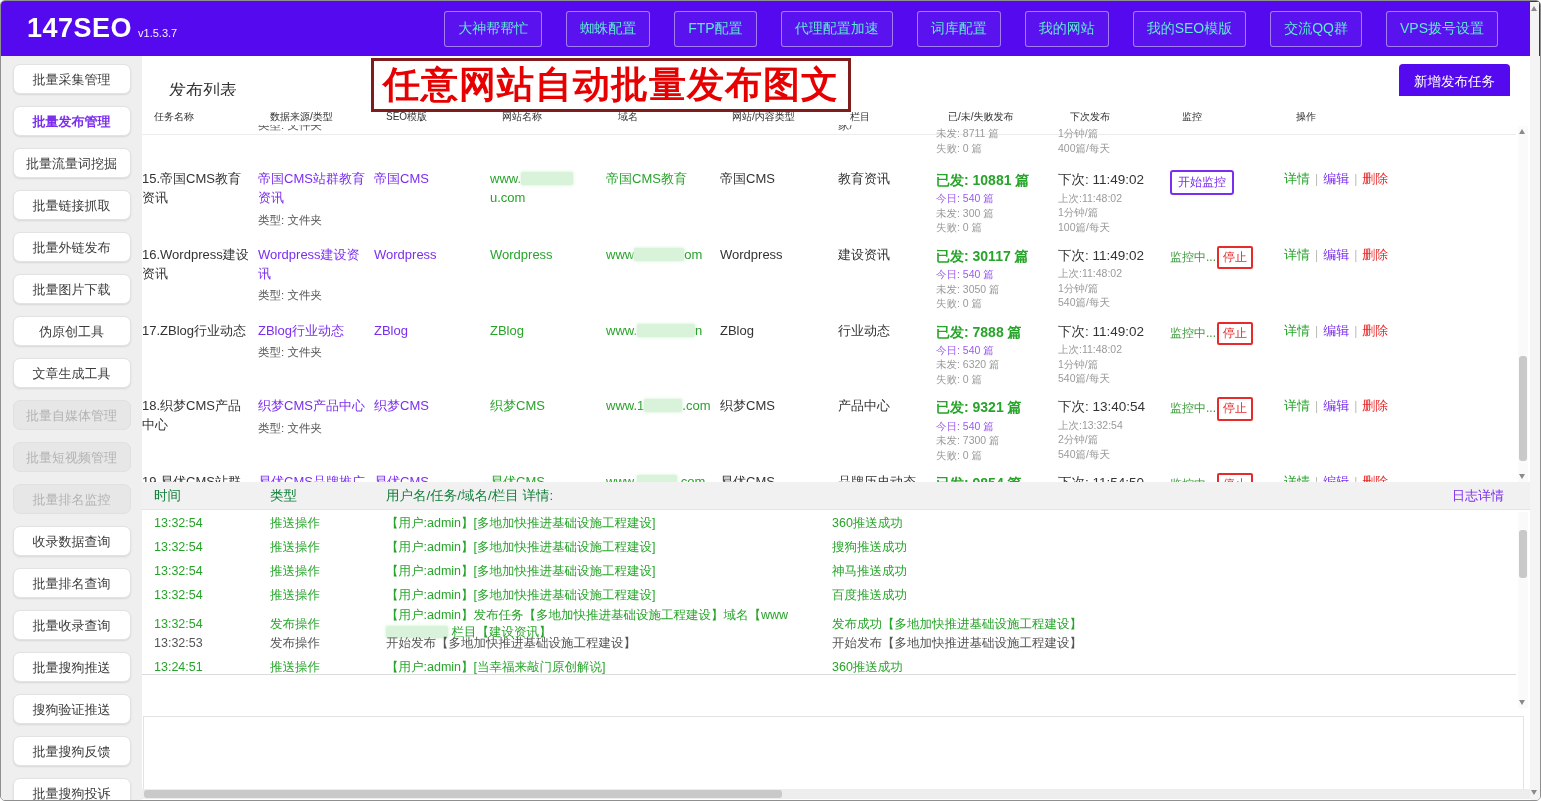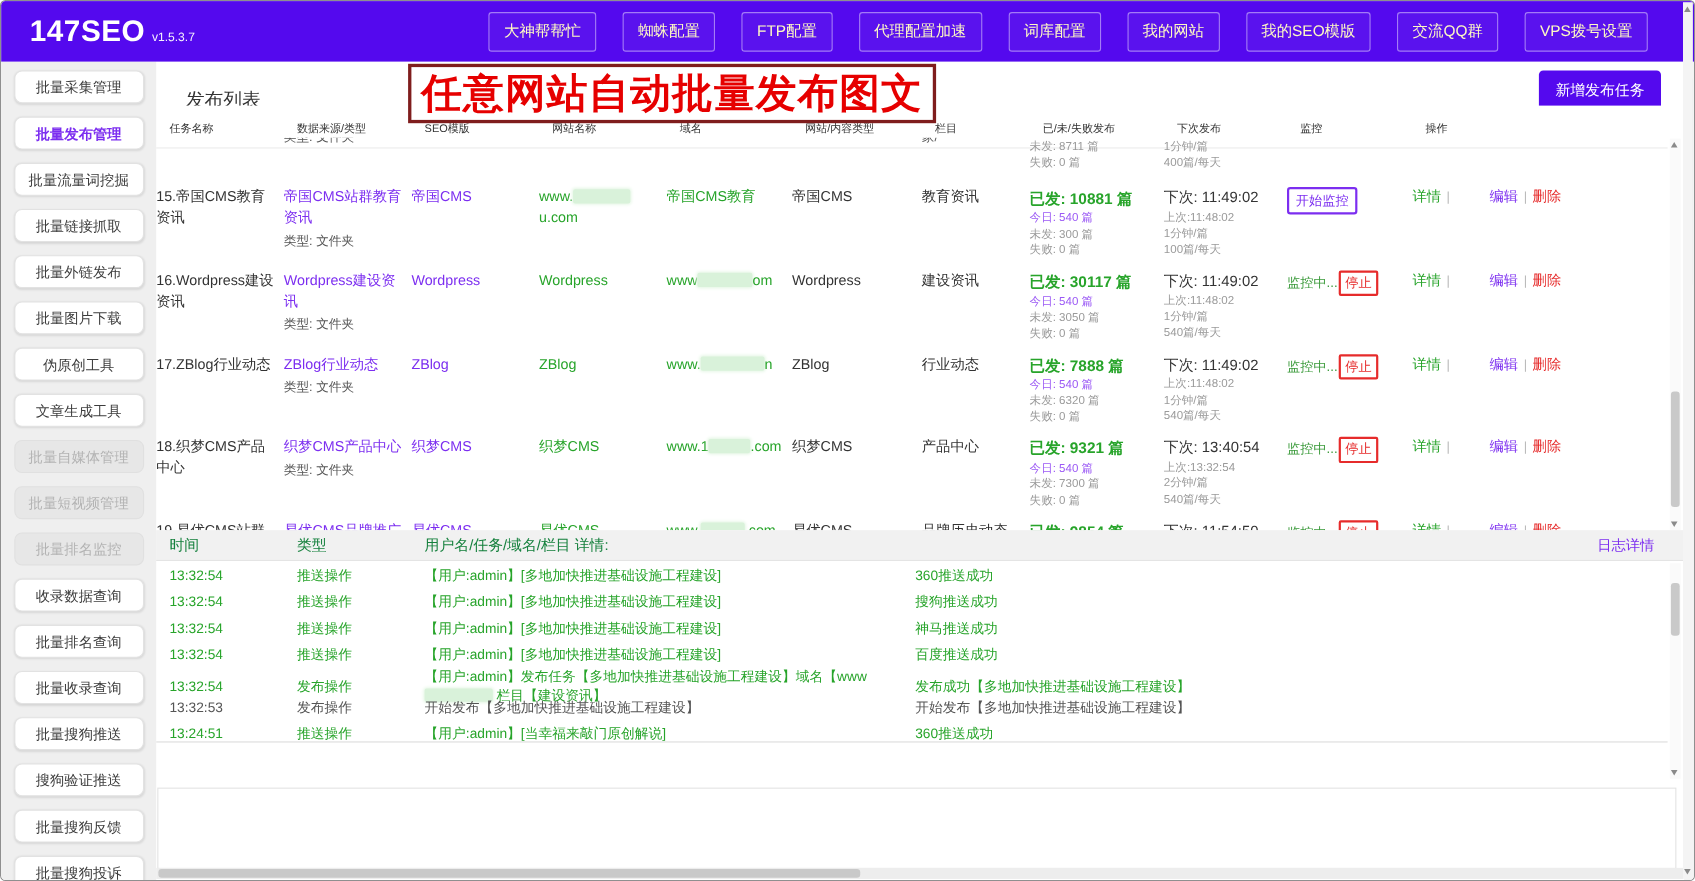--- a/index.html
+++ b/index.html
@@ -10,21 +10,21 @@
   html,body{width:1541px;height:801px;background:#fff;
     font-family:"Liberation Sans","DejaVu Sans",sans-serif;}
   .window{position:absolute;inset:0;border:1px solid #8f8f8f;border-radius:5px;overflow:hidden;background:#fff;}
 
   
   .topbar{position:absolute;top:0;left:0;right:0;height:55px;background:var(--accent);display:flex;align-items:center;z-index:5;}
   .logo-wrap{padding-left:26px;color:#fff;display:flex;align-items:baseline;gap:6px;}
   .logo{font-size:27px;font-weight:bold;letter-spacing:.5px;}
   .ver{font-size:11px;opacity:.95;}
   .menu{margin-left:auto;display:flex;gap:24px;padding-right:42px;}
-  .menu-btn{color:#fef9c3;font-size:14px;padding:8px 13px;border:1px solid rgba(255,255,255,.45);border-radius:3px;white-space:nowrap;cursor:pointer;background:rgba(255,255,255,.04);}
+  .menu-btn{color:#5eead4;font-size:14px;padding:8px 13px;border:1px solid rgba(255,255,255,.45);border-radius:3px;white-space:nowrap;cursor:pointer;background:rgba(255,255,255,.04);}
 
   
   .sidebar{position:absolute;top:55px;left:0;width:141px;bottom:0;background:#efefef;padding-top:8px;z-index:2;}
   .side-btn{width:118px;height:30px;line-height:29px;margin:0 auto 12px;background:#fff;border:1px solid #e2e2e2;border-radius:7px;text-align:center;font-size:13px;color:#3c3c3c;box-shadow:0 1px 2px rgba(0,0,0,.10);cursor:pointer;white-space:nowrap;overflow:hidden;}
   .side-btn.active{color:var(--purple);font-weight:bold;}
   .side-btn.disabled{background:#e7e7e7;color:#b3b3b3;border-color:#e0e0e0;box-shadow:none;cursor:default;}
   .side-sb{position:absolute;top:55px;right:0;width:9px;bottom:0;background:#f3f3f3;z-index:3;}
   .side-sb .thumb{position:absolute;top:14px;left:1px;width:7px;height:190px;background:#cfcfcf;border-radius:3px;}
 
   
@@ -43,21 +43,21 @@
   .c.site,.c.domain{color:var(--green);}
   .blur-chip{display:inline-block;height:13px;border-radius:2px;vertical-align:-2px;background:#d9f2da;box-shadow:0 0 3px 1px #e4f6e4;}
   .stat-pub{color:var(--green);font-weight:bold;font-size:14px;}
   .sm{font-size:10.5px;line-height:12.5px;margin-top:2px;color:var(--gray);}
   .sm.today{color:var(--lpurple);}
   .next-main{font-size:13.5px;color:#333;}
   .mon-start{display:inline-block;border:2px solid var(--purple);color:var(--purple);font-size:12px;padding:2px 6px;border-radius:3px;cursor:pointer;}
   .mon-running{color:#3a9a3a;font-size:12px;}
   .mon-stop{display:inline-block;border:2px solid var(--red);color:var(--red);font-size:12px;padding:1px 4px;border-radius:2px;margin-left:1px;cursor:pointer;}
   .op{font-size:13px;cursor:pointer;}
-  .op.detail{color:var(--green);} .op.edit{color:var(--purple);margin-left:31px;} .op.del{color:var(--red);}
+  .op.detail{color:var(--green);} .op.edit{color:var(--purple);} .op.del{color:var(--red);}
   .op-sep{color:#bbb;font-size:12px;margin:0 5px;}
   .clipcell{height:26px;overflow:hidden;position:relative;}
   .clipcell>div{margin-top:-8px;color:#555;font-size:11.5px;}
 
   
   .tbl-sb{position:absolute;right:2px;top:70px;width:10px;height:356px;background:#fafafa;}
   .tbl-sb .thumb{position:absolute;left:1px;top:230px;width:8px;height:105px;background:#c9c9c9;border-radius:3px;}
 
   
   .loghead{position:absolute;top:426px;left:0;right:0;height:28px;background:#f1f1f1;display:grid;grid-template-columns:116px 116px 1fr;padding-left:12px;align-items:center;font-size:13.5px;color:#15803d;border-bottom:1px solid #e4e4e4;}

